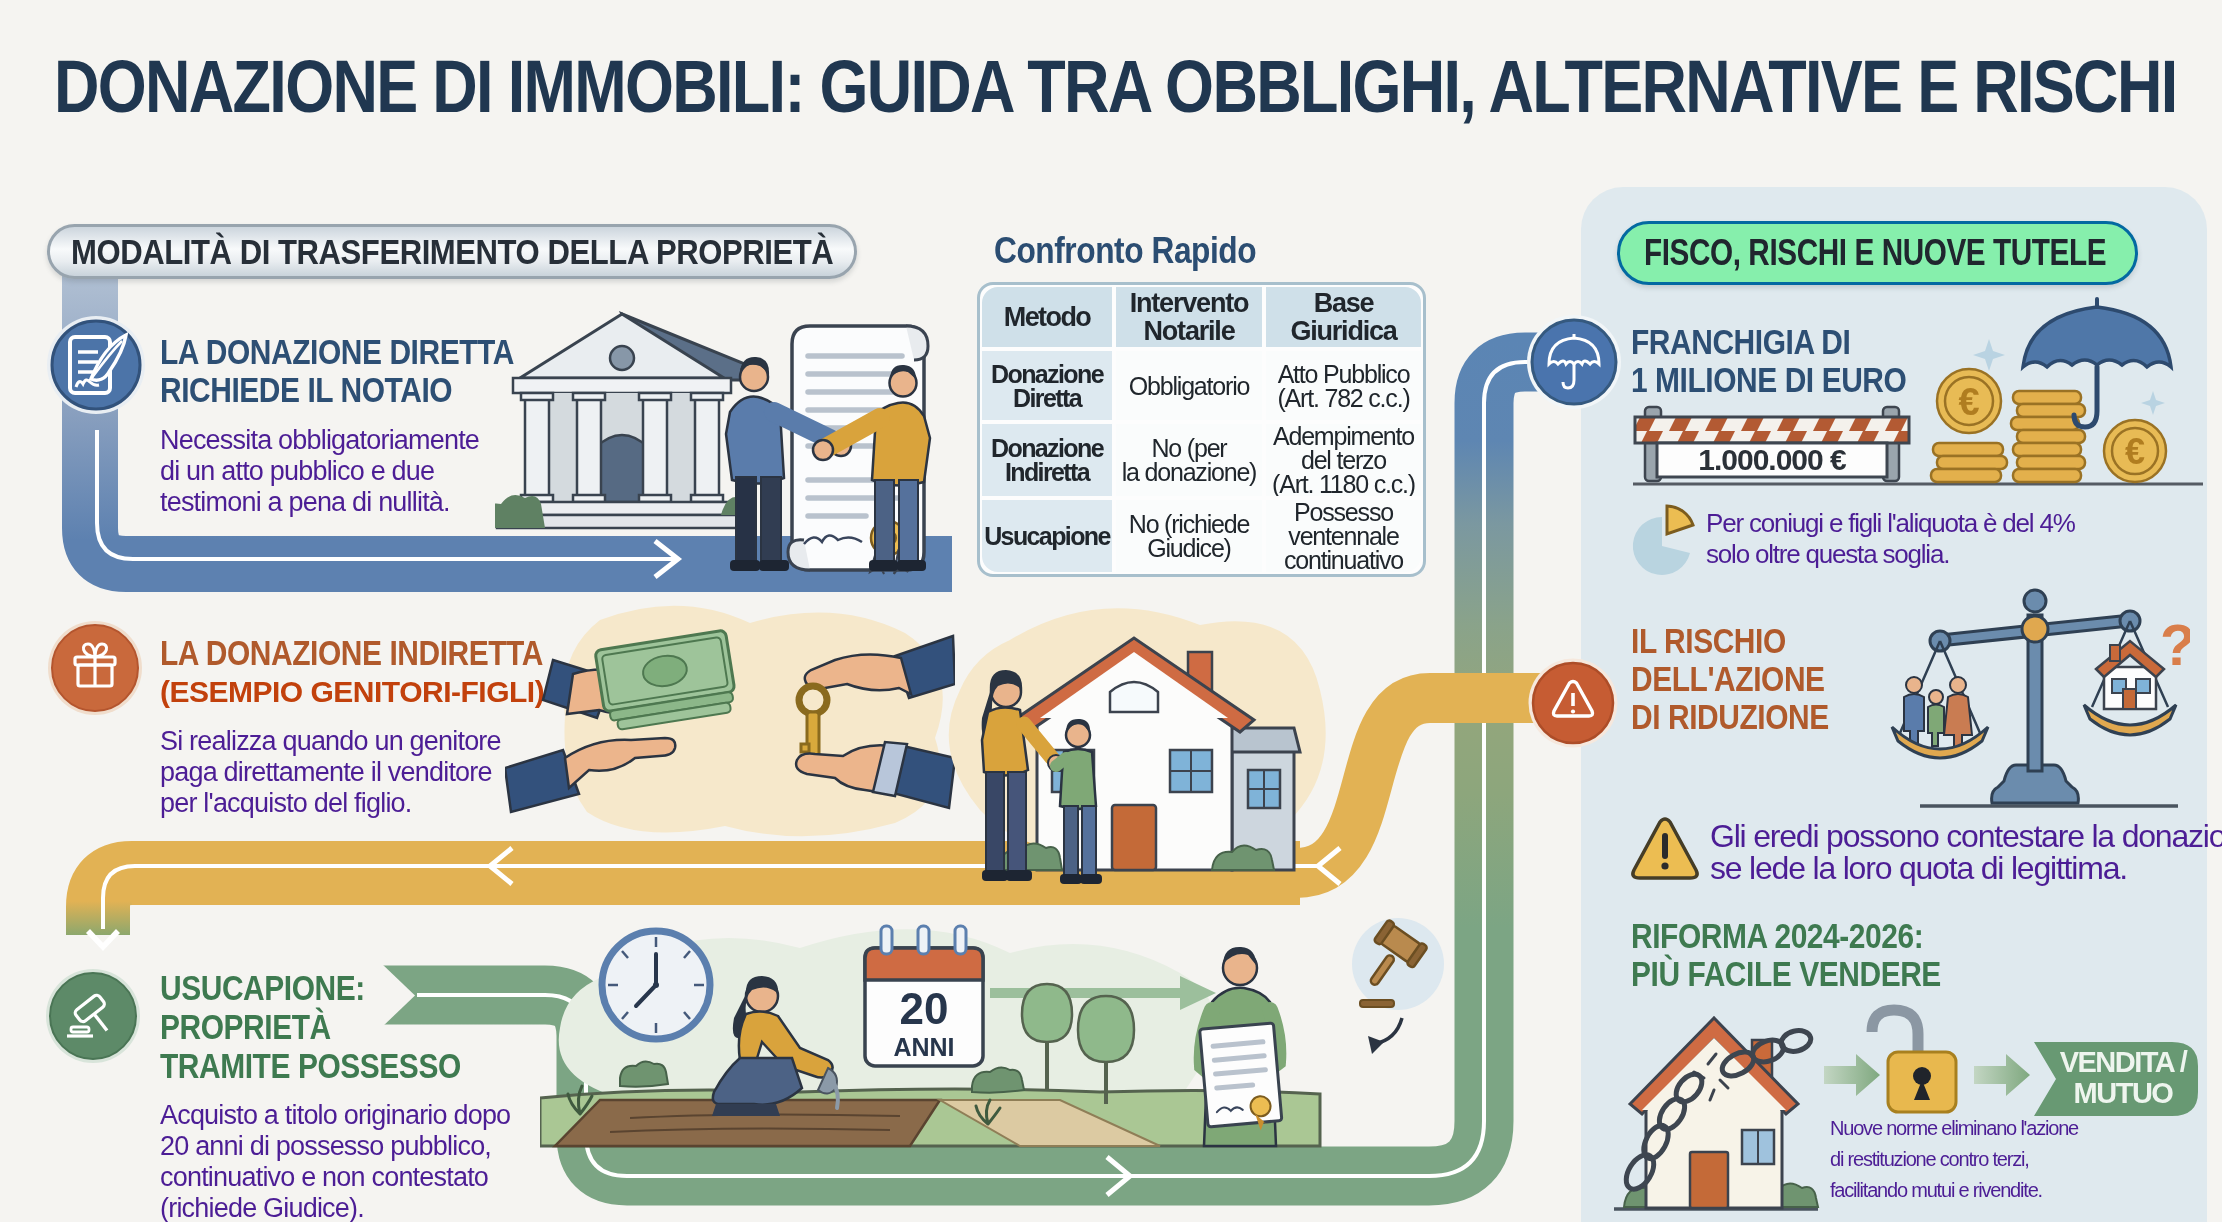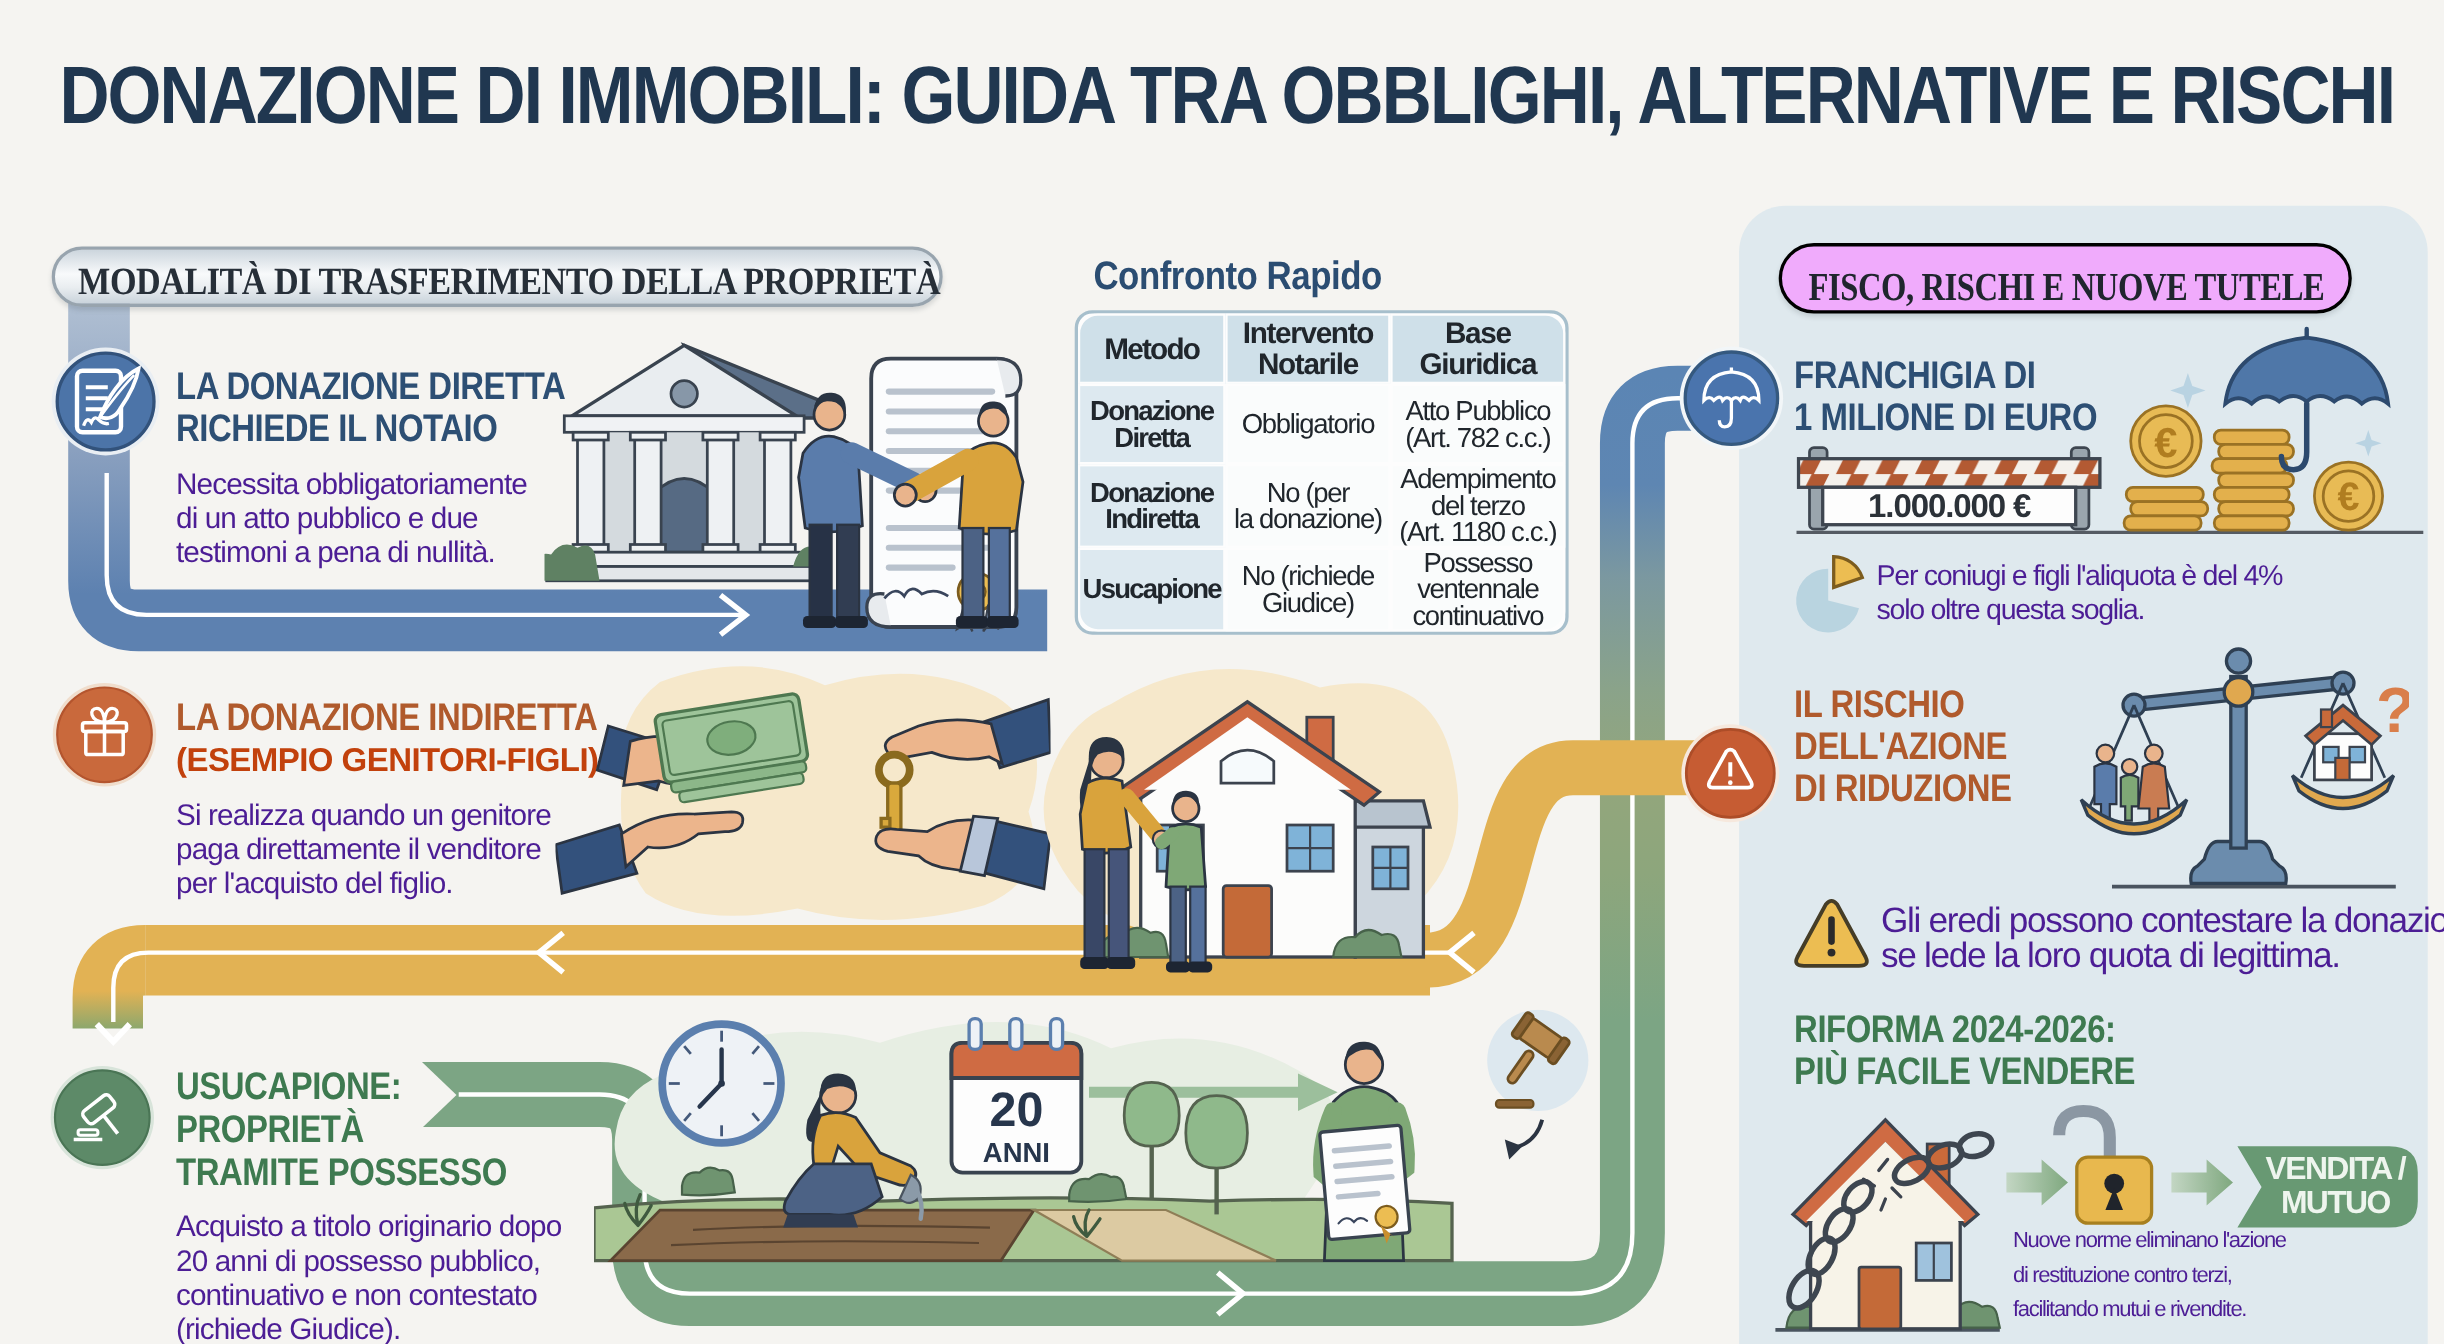--- a/index.html
+++ b/index.html
@@ -1,24 +1,24 @@
 <!DOCTYPE html>
 <html lang="it"><head>
 <meta charset="utf-8">
 <style>
   html,body{margin:0;padding:0;}
   body{width:2222px;height:1222px;overflow:hidden;background:#f5f4f1;font-family:"Liberation Sans",sans-serif;-webkit-font-smoothing:antialiased;}
   #page{position:relative;width:2222px;height:1222px;background:#f5f4f1;}
   .abs{position:absolute;}
   #title{left:54px;top:44px;font-size:74px;font-weight:bold;color:#203750;white-space:nowrap;letter-spacing:-2px;transform:scaleX(.851);transform-origin:left top;}
-  .pill{box-sizing:border-box;border:3px solid #98a4ae;border-radius:28px;background:linear-gradient(180deg,#ccd5dd 0%,#f8fafb 45%,#e9edf0 70%,#c9d3db 100%);display:flex;align-items:flex-end;box-shadow:0 3px 5px rgba(60,70,80,.18);font-family:Liberation Serif, serif;}
+  .pill{box-sizing:border-box;border:3px solid #98a4ae;border-radius:28px;background:linear-gradient(180deg,#ccd5dd 0%,#f8fafb 45%,#e9edf0 70%,#c9d3db 100%);display:flex;align-items:center;box-shadow:0 3px 5px rgba(60,70,80,.18);}
   #pill-left{left:47px;top:224px;width:810px;height:55px;}
   #pill-left span{font-size:35px;font-weight:bold;color:#272f38;margin-left:21px;letter-spacing:-.5px;white-space:nowrap;transform:scaleX(.888);transform-origin:left center;}
   #panel{left:1581px;top:187px;width:626px;height:1035px;background:#dfe9ee;border-radius:42px 42px 0 0;}
-  #pill-fisco{left:1617px;top:221px;width:521px;height:64px;border-radius:33px;background:#f0abfc;border:3px solid #000000;}
+  #pill-fisco{left:1617px;top:221px;width:521px;height:64px;border-radius:33px;background:#86efac;border:3px solid #0369a1;}
   #pill-fisco span{font-size:36px;font-weight:bold;color:#20262e;margin-left:24px;letter-spacing:-.5px;white-space:nowrap;transform:scaleX(.825);transform-origin:left center;}
   .h-blue,.h-orange,.h-green{white-space:nowrap;transform:scaleX(.855);transform-origin:left top;}
   .h-blue{font-size:35px;font-weight:bold;color:#2d4f74;line-height:38px;letter-spacing:-.5px;}
   .h-orange{font-size:35px;font-weight:bold;color:#b05a2c;line-height:38px;letter-spacing:-.5px;}
   .h-green{font-size:35px;font-weight:bold;color:#3e7a50;line-height:38px;letter-spacing:-.5px;}
   .body-txt{font-size:27px;color:#4c1d95;line-height:31px;letter-spacing:-.8px;white-space:nowrap;}
   #h1a{left:160px;top:333px;}
   #p1{left:160px;top:425px;}
   #h2a{left:160px;top:634px;}
   #h2b{left:160px;top:676px;font-size:30px;line-height:31px;color:#c2410c;transform:scaleX(1);}

